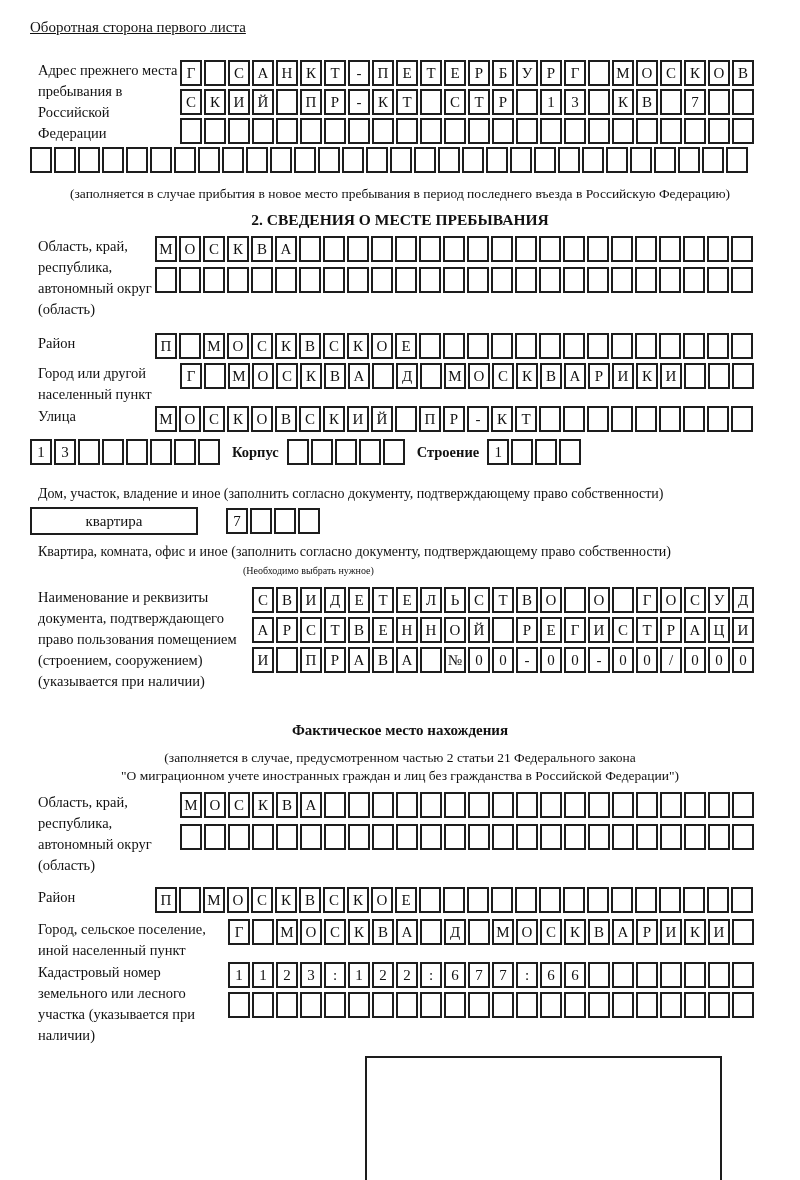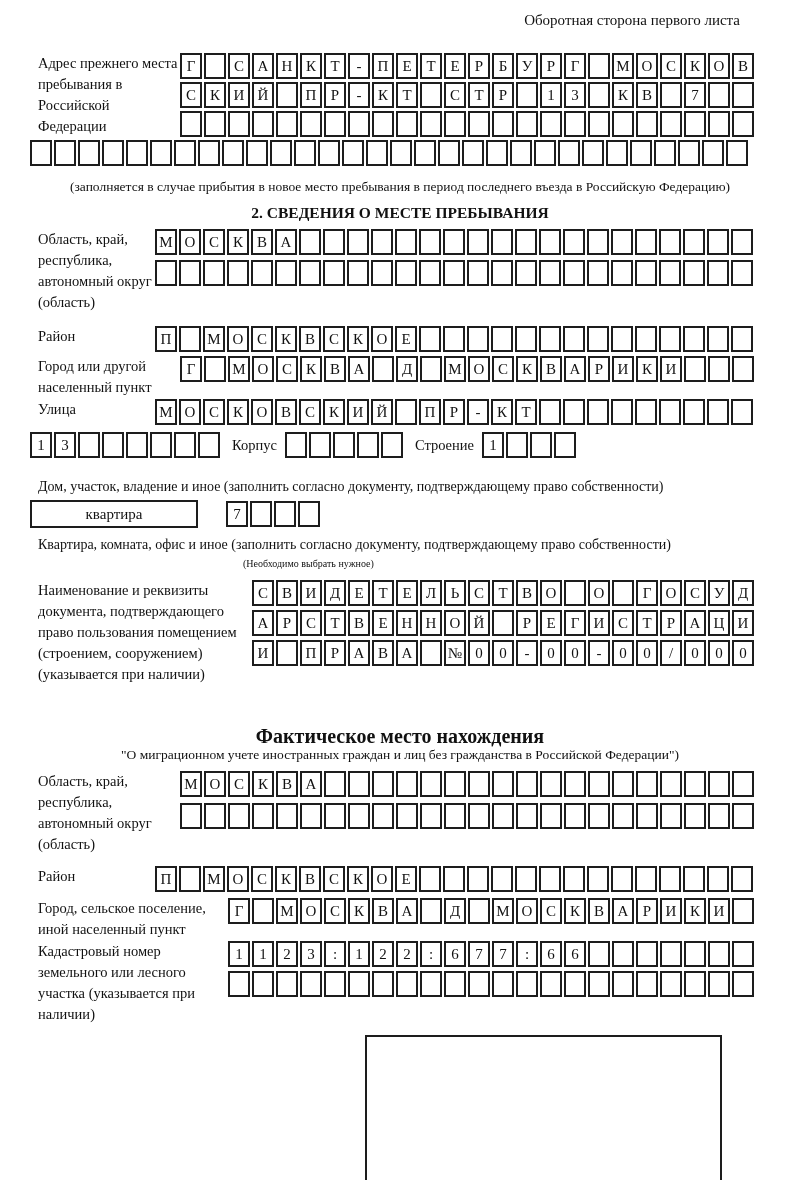--- a/index.html
+++ b/index.html
@@ -3,38 +3,38 @@
 <meta charset="utf-8">
 <style>
   html,body{margin:0;padding:0;background:#ffffff;}
   body{
     width:800px;height:1180px;overflow:hidden;
     font-family:"Liberation Serif","DejaVu Serif",serif;
     color:#111;
   }
   .page{position:relative;width:800px;height:1180px;box-sizing:border-box;padding:0 30px;}
 
-  .header-note{padding-top:12px;text-align:right;padding-right:30px;font-size:15px;}
+  .header-note{padding-top:19px;padding-right:30px;font-size:15px;text-decoration:underline;}
 
   .frow{display:flex;align-items:flex-start;}
   .lblcol{font-size:14.5px;line-height:21px;box-sizing:border-box;padding-left:8px;flex:none;}
   .w125{width:125px}.w150{width:150px}.w198{width:198px}.w222{width:222px}
 
   .boxrow{display:flex;height:26px;margin-bottom:3px;flex:none;}
   .cb{
     box-sizing:border-box;flex:none;display:inline-flex;align-items:center;justify-content:center;
     width:22px;height:26px;border:2px solid #1d1d1d;margin-right:2px;
     font-size:15px;line-height:22px;background:#fff;
   }
   .labelbox{
     box-sizing:border-box;border:2px solid #1d1d1d;height:28px;
     display:flex;align-items:center;justify-content:center;
     font-size:15px;flex:none;background:#fff;
   }
-  .inline-lbl{font-size:14.5px;line-height:28px;white-space:nowrap;flex:none;}
+  .inline-lbl{font-size:14.5px;line-height:28px;white-space:nowrap;flex:none;font-weight:bold;}
 
   .center-note{text-align:center;font-size:13.5px;line-height:18px;}
   .left-note{font-size:14px;line-height:18px;padding-left:8px;}
   .sec-title{text-align:center;font-weight:bold;font-size:15.5px;line-height:20px;}
 
   .stayrow{display:flex;align-items:center;height:28px;}
   .stayrow .cb{margin-right:0;}
 
   .bigbox{
     box-sizing:border-box;margin-left:335px;width:357px;height:176px;
@@ -429,21 +429,22 @@
           <span class="cb">0</span>
           <span class="cb">0</span>
           <span class="cb">/</span>
           <span class="cb">0</span>
           <span class="cb">0</span>
           <span class="cb">0</span>
         </div>
     </div>
   </div>
 
-  <div class="sec-title" style="margin-top:41px;font-size:20px">Фактическое место нахождения</div>
+  <div class="sec-title" style="margin-top:28px;font-size:15px">Фактическое место нахождения</div>
+  <div class="center-note" style="margin-top:9px">(заполняется в случае, предусмотренном частью 2 статьи 21 Федерального закона</div>
   <div class="center-note">"О миграционном учете иностранных граждан и лиц без гражданства в Российской Федерации")</div>
 
   <div class="frow" style="margin-top:7px">
     <div class="lblcol w150">Область, край, республика, автономный округ (область)</div>
     <div>
       <div class="boxrow" style="margin-bottom:6px">
           <span class="cb">М</span>
           <span class="cb">О</span>
           <span class="cb">С</span>
           <span class="cb">К</span>

